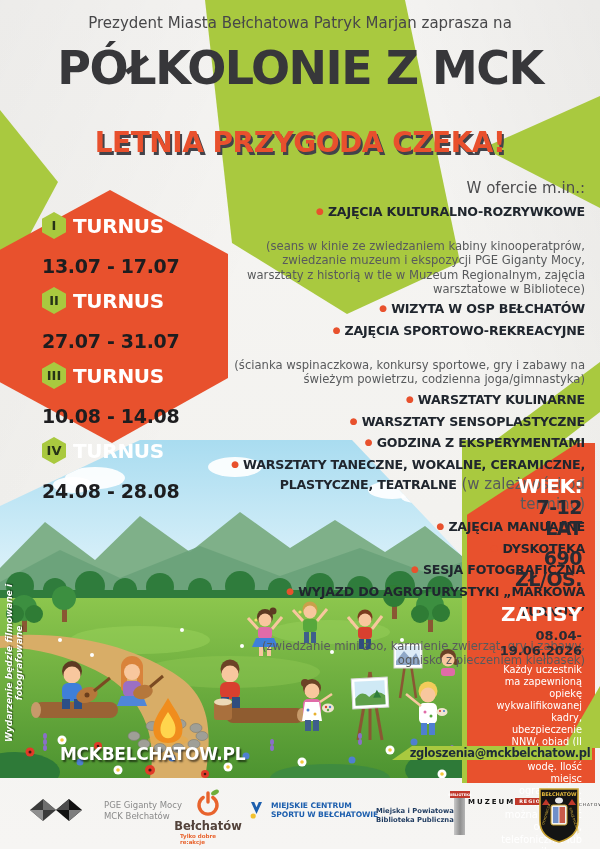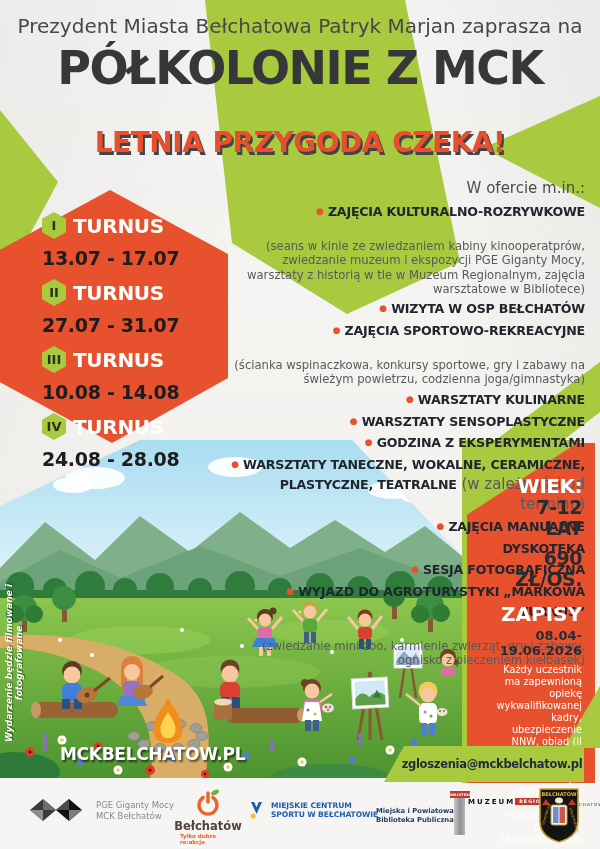--- a/index.html
+++ b/index.html
@@ -14,68 +14,68 @@
   .band-center{background:#a9c93f;clip-path:polygon(205px 0,405px 0,460px 262px,347px 314px,232px 243px);}
   .wedge-topleft{background:#a9c93f;clip-path:polygon(0 110px,58px 182px,0 290px);}
   .wedge-topright{background:#a9c93f;clip-path:polygon(483px 148px,600px 96px,600px 208px);}
   .band-right-diag{background:#a9c93f;clip-path:polygon(600px 362px,600px 412px,462px 518px,462px 465px);}
   .green-strip{background:#a9c93f;clip-path:polygon(462px 440px,467px 440px,467px 783px,462px 783px);}
   .green-tri-bottom{background:#a9c93f;clip-path:polygon(600px 686px,600px 748px,564px 748px);}
   .hex-left{background:#e8512d;clip-path:polygon(110px 190px,228px 254px,228px 378px,112px 443px,-8px 378px,-8px 254px);}
   .panel-orange{background:#e8512d;clip-path:polygon(560px 443px,595px 443px,595px 783px,467px 783px,467px 512px);}
   .panel-green-tri{background:#a9c93f;clip-path:polygon(462px 440px,582px 440px,462px 518px);}
   
-  .kicker{position:absolute;left:0;top:14px;width:100%;text-align:center;font-size:20px;color:#474749;}
+  .kicker{position:absolute;left:0;top:14px;width:100%;text-align:center;font-size:15px;color:#474749;}
   .title{position:absolute;left:0;top:44px;width:100%;text-align:center;font-size:46px;font-weight:800;
     letter-spacing:-1.5px;color:#37373a;line-height:1.05;}
   .subtitle{position:absolute;left:0;top:126px;width:100%;text-align:center;font-size:28px;font-weight:800;
     letter-spacing:-.5px;color:#e8502d;text-shadow:2px 3px 0 #43434a;}
   
   .turnusy{position:absolute;left:42px;top:212px;width:180px;}
   .turnus{margin-bottom:10px;}
   .turnus-row{display:flex;align-items:center;gap:7px;}
   .hex-badge{display:inline-flex;align-items:center;justify-content:center;width:24px;height:27px;
     background:#a9c93f;clip-path:polygon(50% 0,100% 25%,100% 75%,50% 100%,0 75%,0 25%);
     font-size:13px;font-weight:800;color:#263317;flex:0 0 auto;}
   .turnus-label{font-size:20px;font-weight:800;color:#ffffff;letter-spacing:-.3px;}
-  .turnus-dates{font-size:19px;font-weight:800;color:#1d1d1f;letter-spacing:-.3px;margin-top:8px;}
+  .turnus-dates{font-size:19px;font-weight:800;color:#1d1d1f;letter-spacing:-.3px;margin-top:16px;}
   
   .offer{position:absolute;left:228px;top:179px;width:357px;text-align:right;}
   .offer-intro{font-size:15px;color:#4c4c4e;margin-bottom:4px;}
   .offer-item{margin-bottom:2px;line-height:1.24;}
   .bullet{color:#e8512d;font-size:9px;vertical-align:2px;margin-right:4px;}
   .offer-heading{font-size:12.6px;font-weight:800;color:#20262e;letter-spacing:-.2px;}
   .offer-inline{font-size:15px;color:#585a5c;}
   .offer-note{font-size:11.6px;color:#585a5c;line-height:1.24;margin-top:18px;}
   
   .scene{position:absolute;left:0;top:440px;width:462px;height:338px;
     clip-path:polygon(0 66px,140px 0,352px 0,462px 116px,462px 338px,0 338px);}
   .scene svg{display:block;width:100%;height:100%;}
   
   .panel-text{position:absolute;left:468px;top:476px;width:114px;text-align:right;padding-left:28px;}
   .p-label{font-size:20px;font-weight:800;color:#ffffff;letter-spacing:-.5px;line-height:1.05;}
   .p-value{font-size:19px;font-weight:800;color:#272b33;letter-spacing:-.5px;line-height:1.1;margin-bottom:9px;}
   .p-signup{font-size:20px;font-weight:800;color:#ffffff;margin-top:12px;}
   .p-dates{font-size:13px;font-weight:800;color:#272b33;margin:2px 0 6px;}
   .p-details{font-size:9.8px;color:#ffffff;line-height:1.24;}
   
-  .ribbon{position:absolute;left:384px;top:746px;width:200px;height:36px;background:#a9c93f;
+  .ribbon{position:absolute;left:392px;top:746px;width:200px;height:14px;background:#a9c93f;
     clip-path:polygon(20px 0,100% 0,100% 100%,0 100%);display:flex;align-items:center;justify-content:center;
     padding-left:16px;}
   .ribbon span{font-size:11.5px;font-weight:800;color:#1e2b38;letter-spacing:-.3px;}
   
   .site-url{position:absolute;left:30px;top:744px;font-size:17px;font-weight:800;color:#fff;
     letter-spacing:-.3px;text-shadow:1.5px 1.5px 2px rgba(0,0,0,.6);margin-left:30px;}
   .photo-notice{position:absolute;left:-94px;top:656px;width:210px;height:14px;transform:rotate(-90deg);
     font-size:9px;font-style:italic;font-weight:600;color:#fff;text-shadow:1px 1px 1px rgba(0,0,0,.45);
     text-align:center;}
   
   .footer{position:absolute;left:0;top:783px;width:600px;height:66px;}
   .logo{position:absolute;display:flex;align-items:center;}
-  .pge-logo{left:30px;top:10px;gap:12px;}
+  .pge-logo{left:30px;top:10px;gap:20px;}
   .pge-text{font-size:8.5px;color:#8a8a8a;line-height:1.3;}
   .bel-logo{left:180px;top:5px;flex-direction:column;width:56px;}
   .bel-name{font-size:11.5px;font-weight:800;color:#53433b;margin-top:1px;}
   .bel-tag{font-size:5.5px;color:#e8632d;font-weight:700;}
   .mcs-logo{left:250px;top:18px;gap:5px;}
   .mcs-text{font-size:7.6px;font-weight:800;color:#1d5fae;line-height:1.25;letter-spacing:-.1px;}
   .lib-logo{left:376px;top:14px;}
   .lib-text{font-size:6.8px;font-weight:800;color:#1e3a5f;line-height:1.3;}
   .lib-tower{position:relative;width:11px;height:38px;background:linear-gradient(90deg,#c9c9c9,#8f8f8f 55%,#b5b5b5);}
   .lib-badge{position:absolute;left:-4px;top:-6px;width:20px;height:7px;background:#c0392b;color:#fff;

